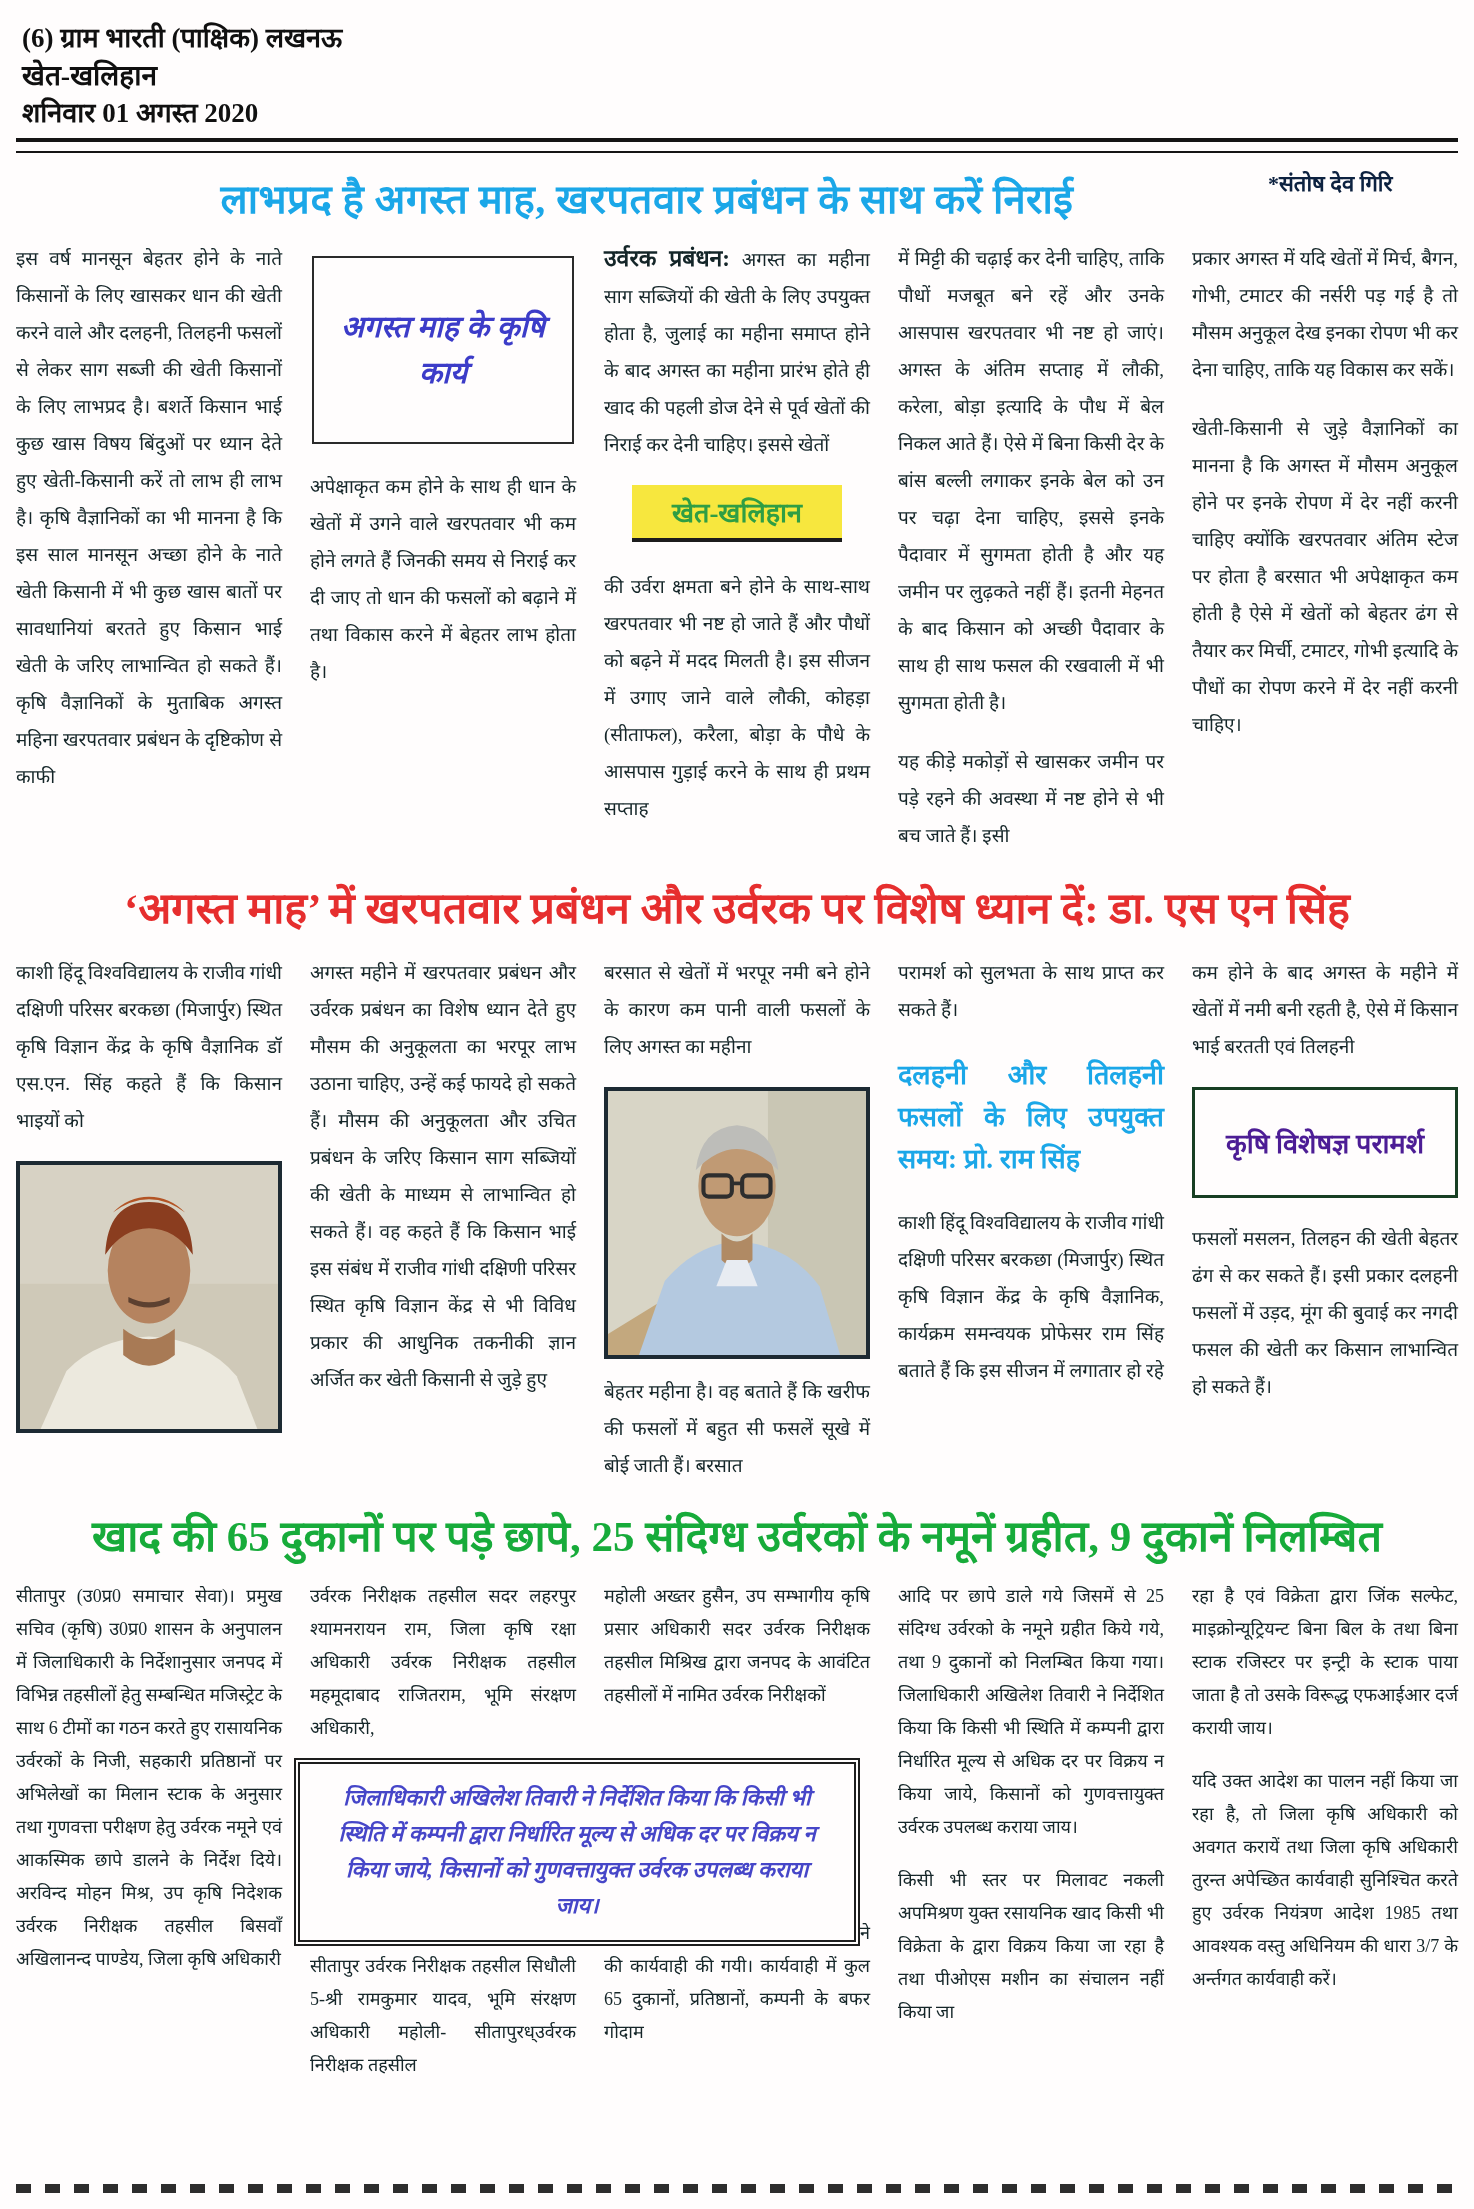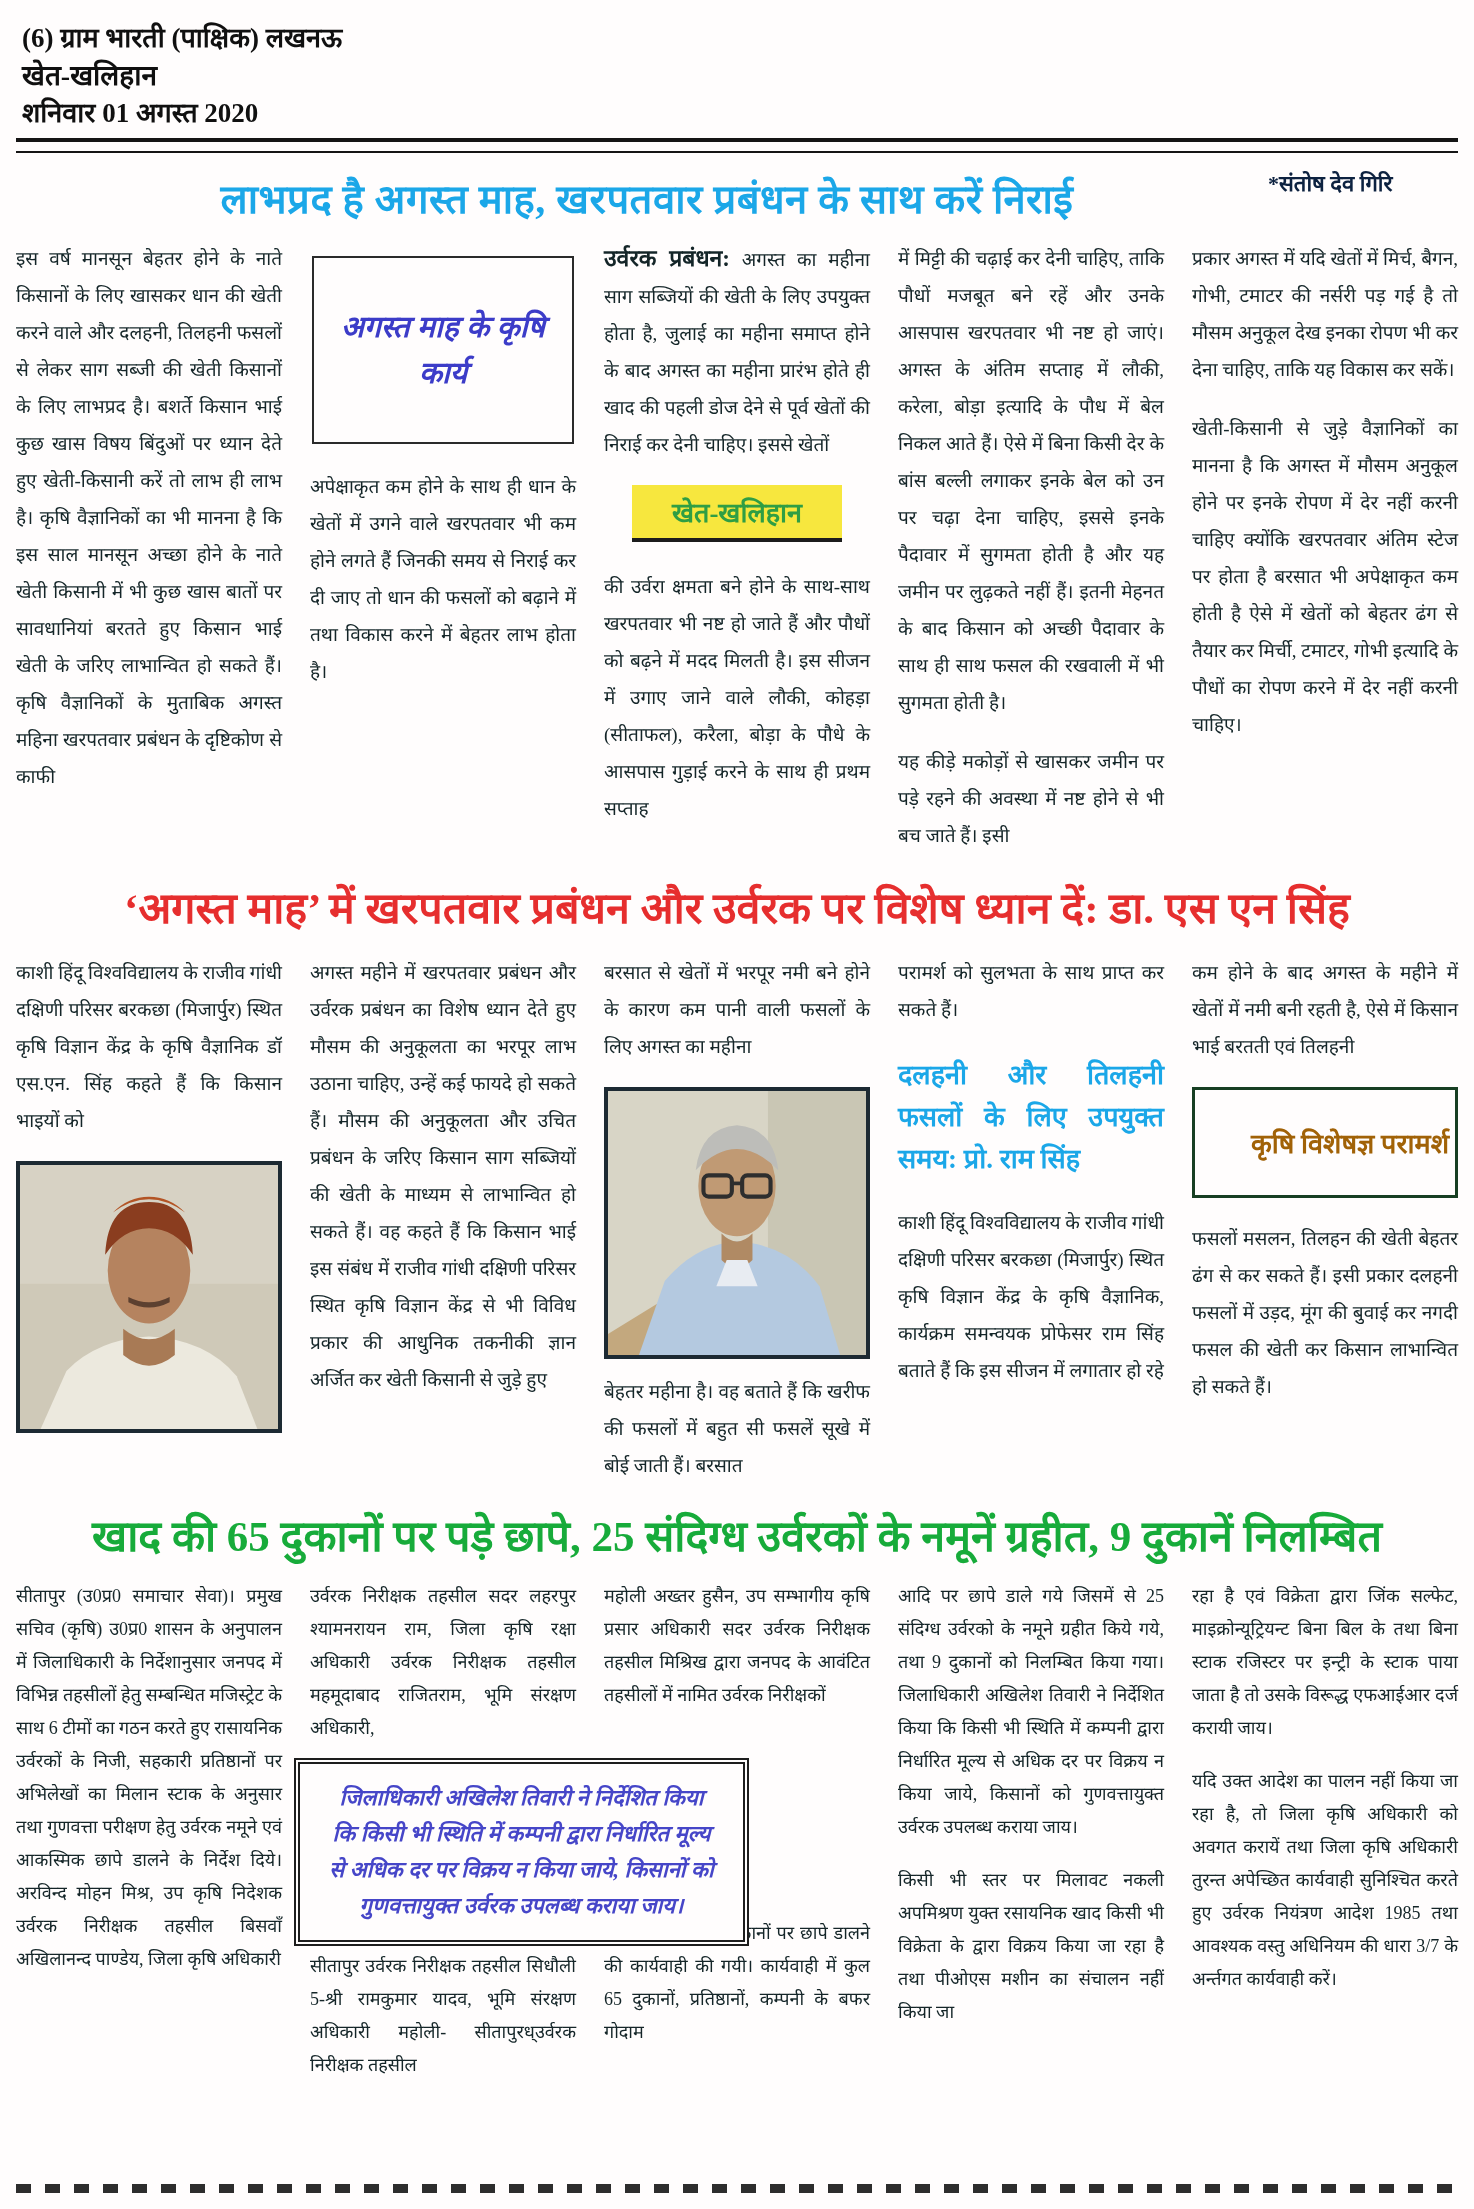--- a/index.html
+++ b/index.html
@@ -34,28 +34,28 @@
   .tag{background:#f7e73e;border-bottom:4px solid #1c1c1c;margin:14px 28px 26px 28px;
     padding:8px 4px;text-align:center;font-size:27px;font-weight:700;color:#2f9e44;}
   
   .hl-red{margin:6px 0 18px 0;text-align:center;font-size:43px;line-height:54px;
     color:#e62e2e;font-weight:700;}
   .photo{margin:4px 0 14px 0;border:4px solid #1d2a33;line-height:0;}
   .photo svg{display:block;width:100%;height:264px;}
   .subhead-blue{margin:26px 0 24px 0;font-size:27px;line-height:42px;font-weight:700;
     color:#1ba7e8;text-align:justify;}
   .advice-box{border:3px solid #173f23;margin:12px 0 22px 0;padding:34px 6px;
-    text-align:right;font-size:27px;font-weight:700;color:#a16207;}
+    text-align:center;font-size:27px;font-weight:700;color:#4c1d95;}
   
   .hl-green{margin:4px 0 16px 0;text-align:center;font-size:43px;line-height:54px;
     color:#17ab3a;font-weight:700;}
   .a3-body{position:relative;min-height:612px;}
   .a3-body .col p{font-size:18px;line-height:33px;margin-bottom:20px;}
   .sp-quote{height:205px;}
-  .quote-box{position:absolute;left:278px;top:178px;width:455px;box-sizing:border-box;
+  .quote-box{position:absolute;left:278px;top:178px;width:566px;box-sizing:border-box;
     border:6px double #1d1d1d;padding:16px 26px;background:#fffdfd;
     font-size:22px;line-height:36px;font-weight:700;font-style:italic;color:#4646c8;text-align:center;}
   
   .dotted-rule{position:absolute;left:16px;right:16px;bottom:16px;height:9px;
     background:repeating-linear-gradient(90deg,#2d2d2d 0 15px,transparent 15px 29px);}
 </style>
 </head>
 <body>
 
 <div class="page">

